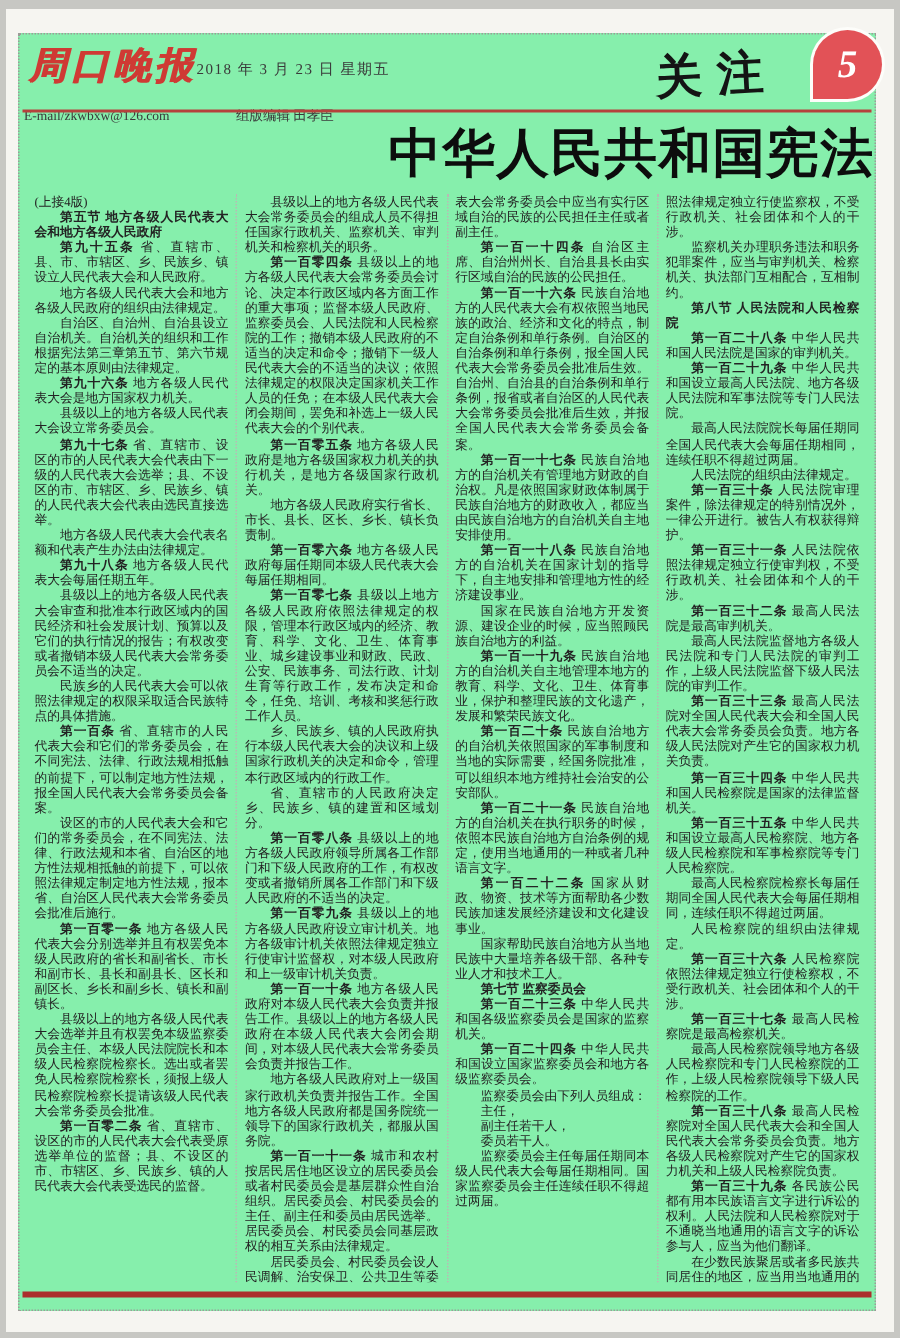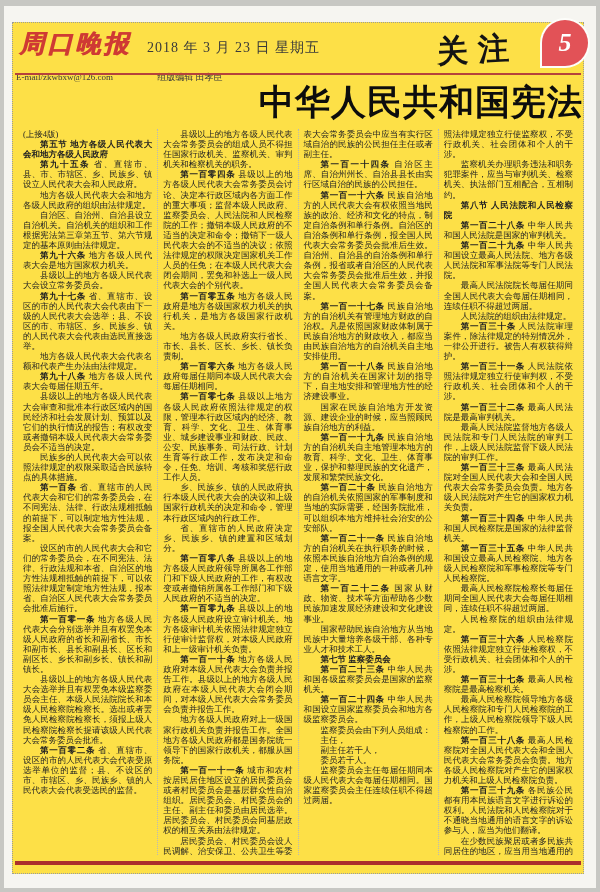--- a/index.html
+++ b/index.html
@@ -4,30 +4,30 @@
 <style>
   html,body{margin:0;padding:0;}
   body{
     width:600px;height:892px;position:relative;overflow:hidden;
     background:#c7c7c3;
     font-family:"Liberation Serif","DejaVu Serif",serif;
   }
   .sheet{position:absolute;left:4px;top:6px;width:592px;height:882px;background:#f6f5f1;}
   .frame{
     position:absolute;left:12px;top:22px;width:572px;height:852px;
-    border:1px dotted #9b9b97;background:#fde047;box-sizing:border-box;
+    border:1px dotted #9b9b97;background:#86efac;box-sizing:border-box;
   }
   
   .logo{
     position:absolute;left:6px;top:4px;
     font-size:25px;font-weight:bold;font-style:italic;
     color:#cf3a34;letter-spacing:3px;white-space:nowrap;
     text-shadow:1px 0 0 #cf3a34;
   }
-  .date{position:absolute;left:134px;top:16px;font-size:14px;color:#3a3a3a;letter-spacing:1px;white-space:nowrap;}
+  .date{position:absolute;left:118px;top:16px;font-size:10px;color:#3a3a3a;letter-spacing:1px;white-space:nowrap;}
   .mailline{position:absolute;left:3px;top:48px;font-size:9px;color:#3a3a3a;white-space:nowrap;}
   .mailline .editor{margin-left:42px;}
   .rule-top{position:absolute;left:2px;right:2px;top:50px;height:2px;background:#b5423c;}
   .focus-label{
     position:absolute;right:64px;top:6px;font-size:31px;font-weight:bold;
     color:#141414;letter-spacing:10px;transform:rotate(-3deg);white-space:nowrap;
   }
   .badge{
     position:absolute;right:12px;top:20px;width:46px;height:46px;
     background:#e25257;border-radius:50% 50% 50% 0;

